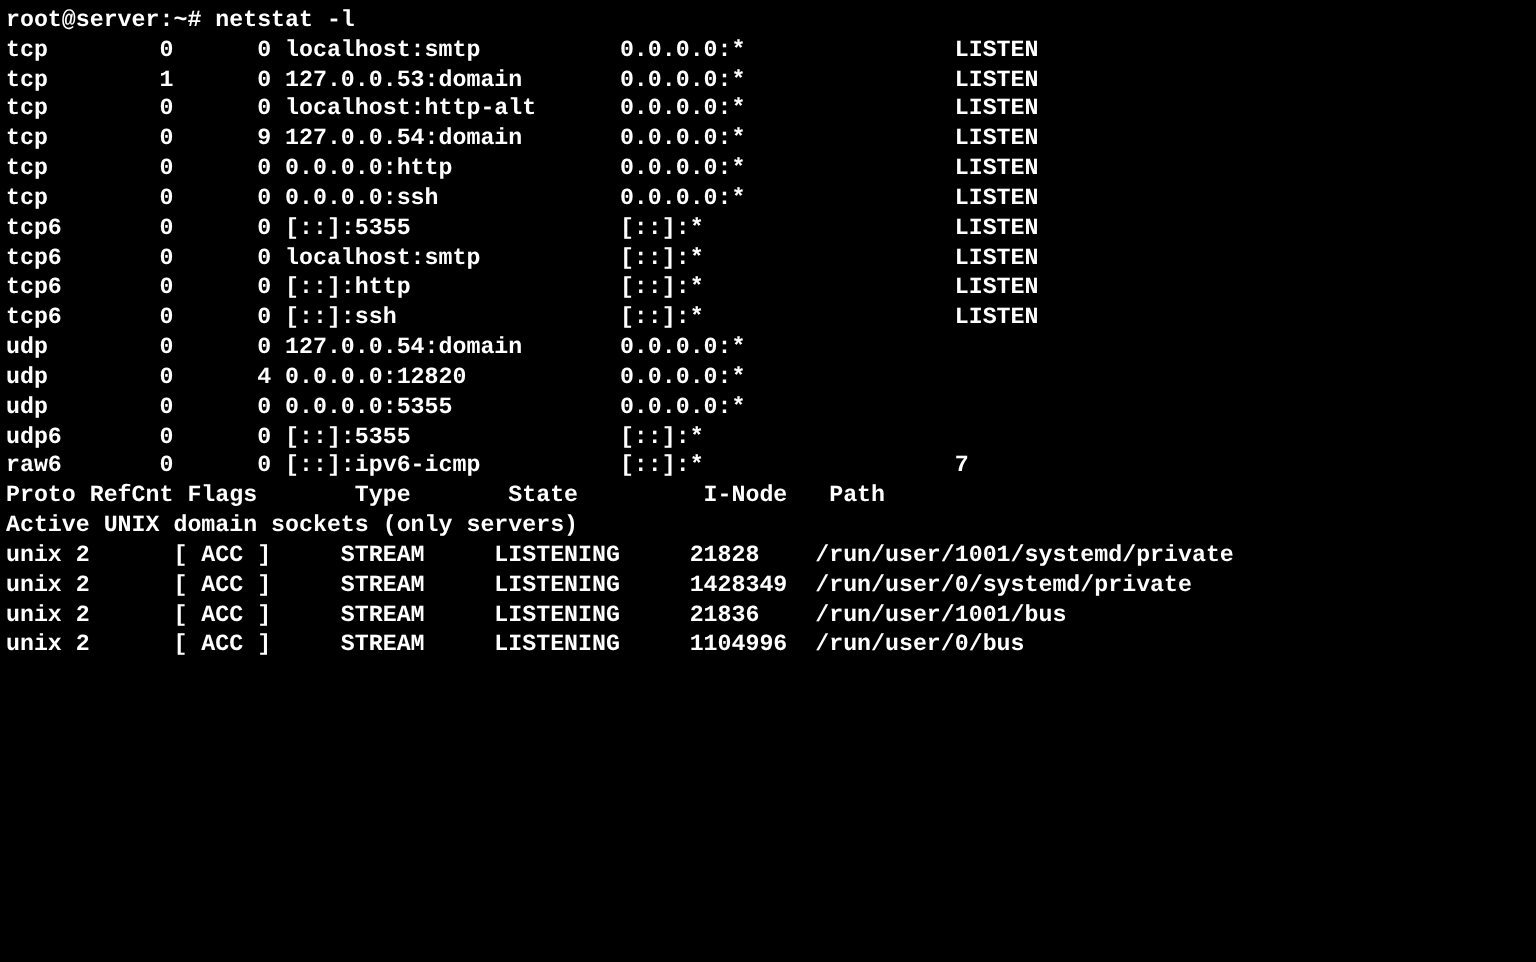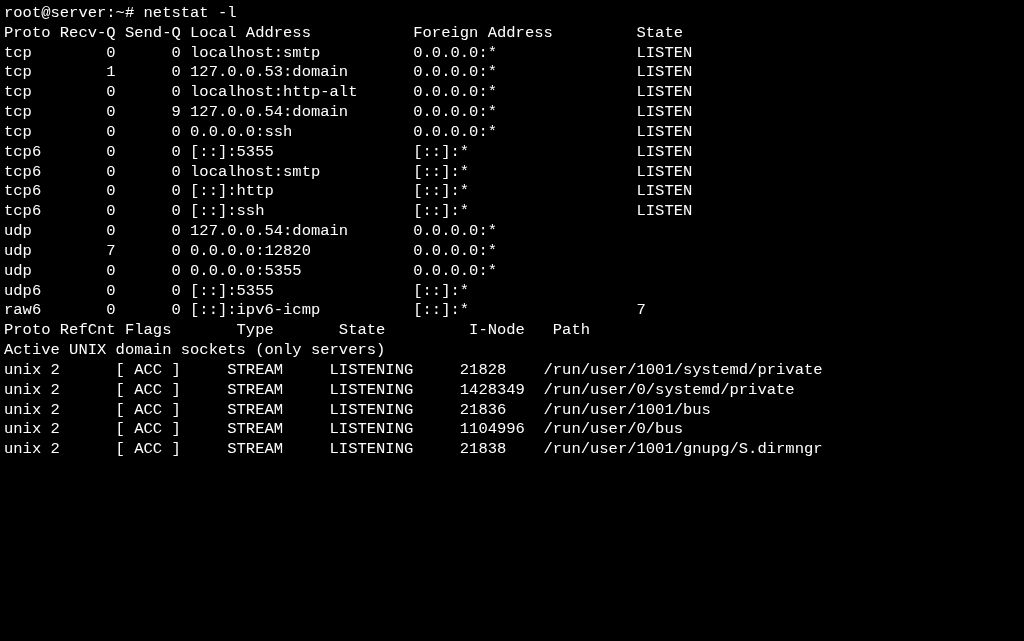--- a/index.html
+++ b/index.html
@@ -6,42 +6,41 @@
       background: #000;
       color: #fff;
       font-family: "Menlo", "Consolas", "Courier New", monospace;
       font-size: 15.5px;
       line-height: 1.28;
       margin: 0;
       padding: 4px 4px;
       white-space: nowrap;
     }
     .line { white-space: pre; }
-    .bold { font-weight: 400; }
+    .bold { font-weight: 700; }
   </style>
 </head>
 <body>
 
 <div id="terminal">
     <div class="line bold">root@server:~# netstat -l</div>
-    <div class="line bold">Proto Recv-Q Send-Q Local Address           Foreign Address         State</div>
     <div class="line bold">tcp        0      0 localhost:smtp          0.0.0.0:*               LISTEN</div>
     <div class="line bold">tcp        1      0 127.0.0.53:domain       0.0.0.0:*               LISTEN</div>
     <div class="line bold">tcp        0      0 localhost:http-alt      0.0.0.0:*               LISTEN</div>
     <div class="line bold">tcp        0      9 127.0.0.54:domain       0.0.0.0:*               LISTEN</div>
+    <div class="line bold">tcp        0      0 0.0.0.0:http            0.0.0.0:*               LISTEN</div>
     <div class="line bold">tcp        0      0 0.0.0.0:ssh             0.0.0.0:*               LISTEN</div>
     <div class="line bold">tcp6       0      0 [::]:5355               [::]:*                  LISTEN</div>
     <div class="line bold">tcp6       0      0 localhost:smtp          [::]:*                  LISTEN</div>
     <div class="line bold">tcp6       0      0 [::]:http               [::]:*                  LISTEN</div>
     <div class="line bold">tcp6       0      0 [::]:ssh                [::]:*                  LISTEN</div>
     <div class="line bold">udp        0      0 127.0.0.54:domain       0.0.0.0:*               </div>
-    <div class="line bold">udp        7      0 0.0.0.0:12820           0.0.0.0:*               </div>
+    <div class="line bold">udp        0      4 0.0.0.0:12820           0.0.0.0:*               </div>
     <div class="line bold">udp        0      0 0.0.0.0:5355            0.0.0.0:*               </div>
     <div class="line bold">udp6       0      0 [::]:5355               [::]:*                  </div>
     <div class="line bold">raw6       0      0 [::]:ipv6-icmp          [::]:*                  7</div>
     <div class="line bold">Proto RefCnt Flags       Type       State         I-Node   Path</div>
     <div class="line bold">Active UNIX domain sockets (only servers)</div>
     <div class="line bold">unix 2      [ ACC ]     STREAM     LISTENING     21828    /run/user/1001/systemd/private</div>
     <div class="line bold">unix 2      [ ACC ]     STREAM     LISTENING     1428349  /run/user/0/systemd/private</div>
     <div class="line bold">unix 2      [ ACC ]     STREAM     LISTENING     21836    /run/user/1001/bus</div>
     <div class="line bold">unix 2      [ ACC ]     STREAM     LISTENING     1104996  /run/user/0/bus</div>
-    <div class="line bold">unix 2      [ ACC ]     STREAM     LISTENING     21838    /run/user/1001/gnupg/S.dirmngr</div>
   </div>
 
 </body></html>

